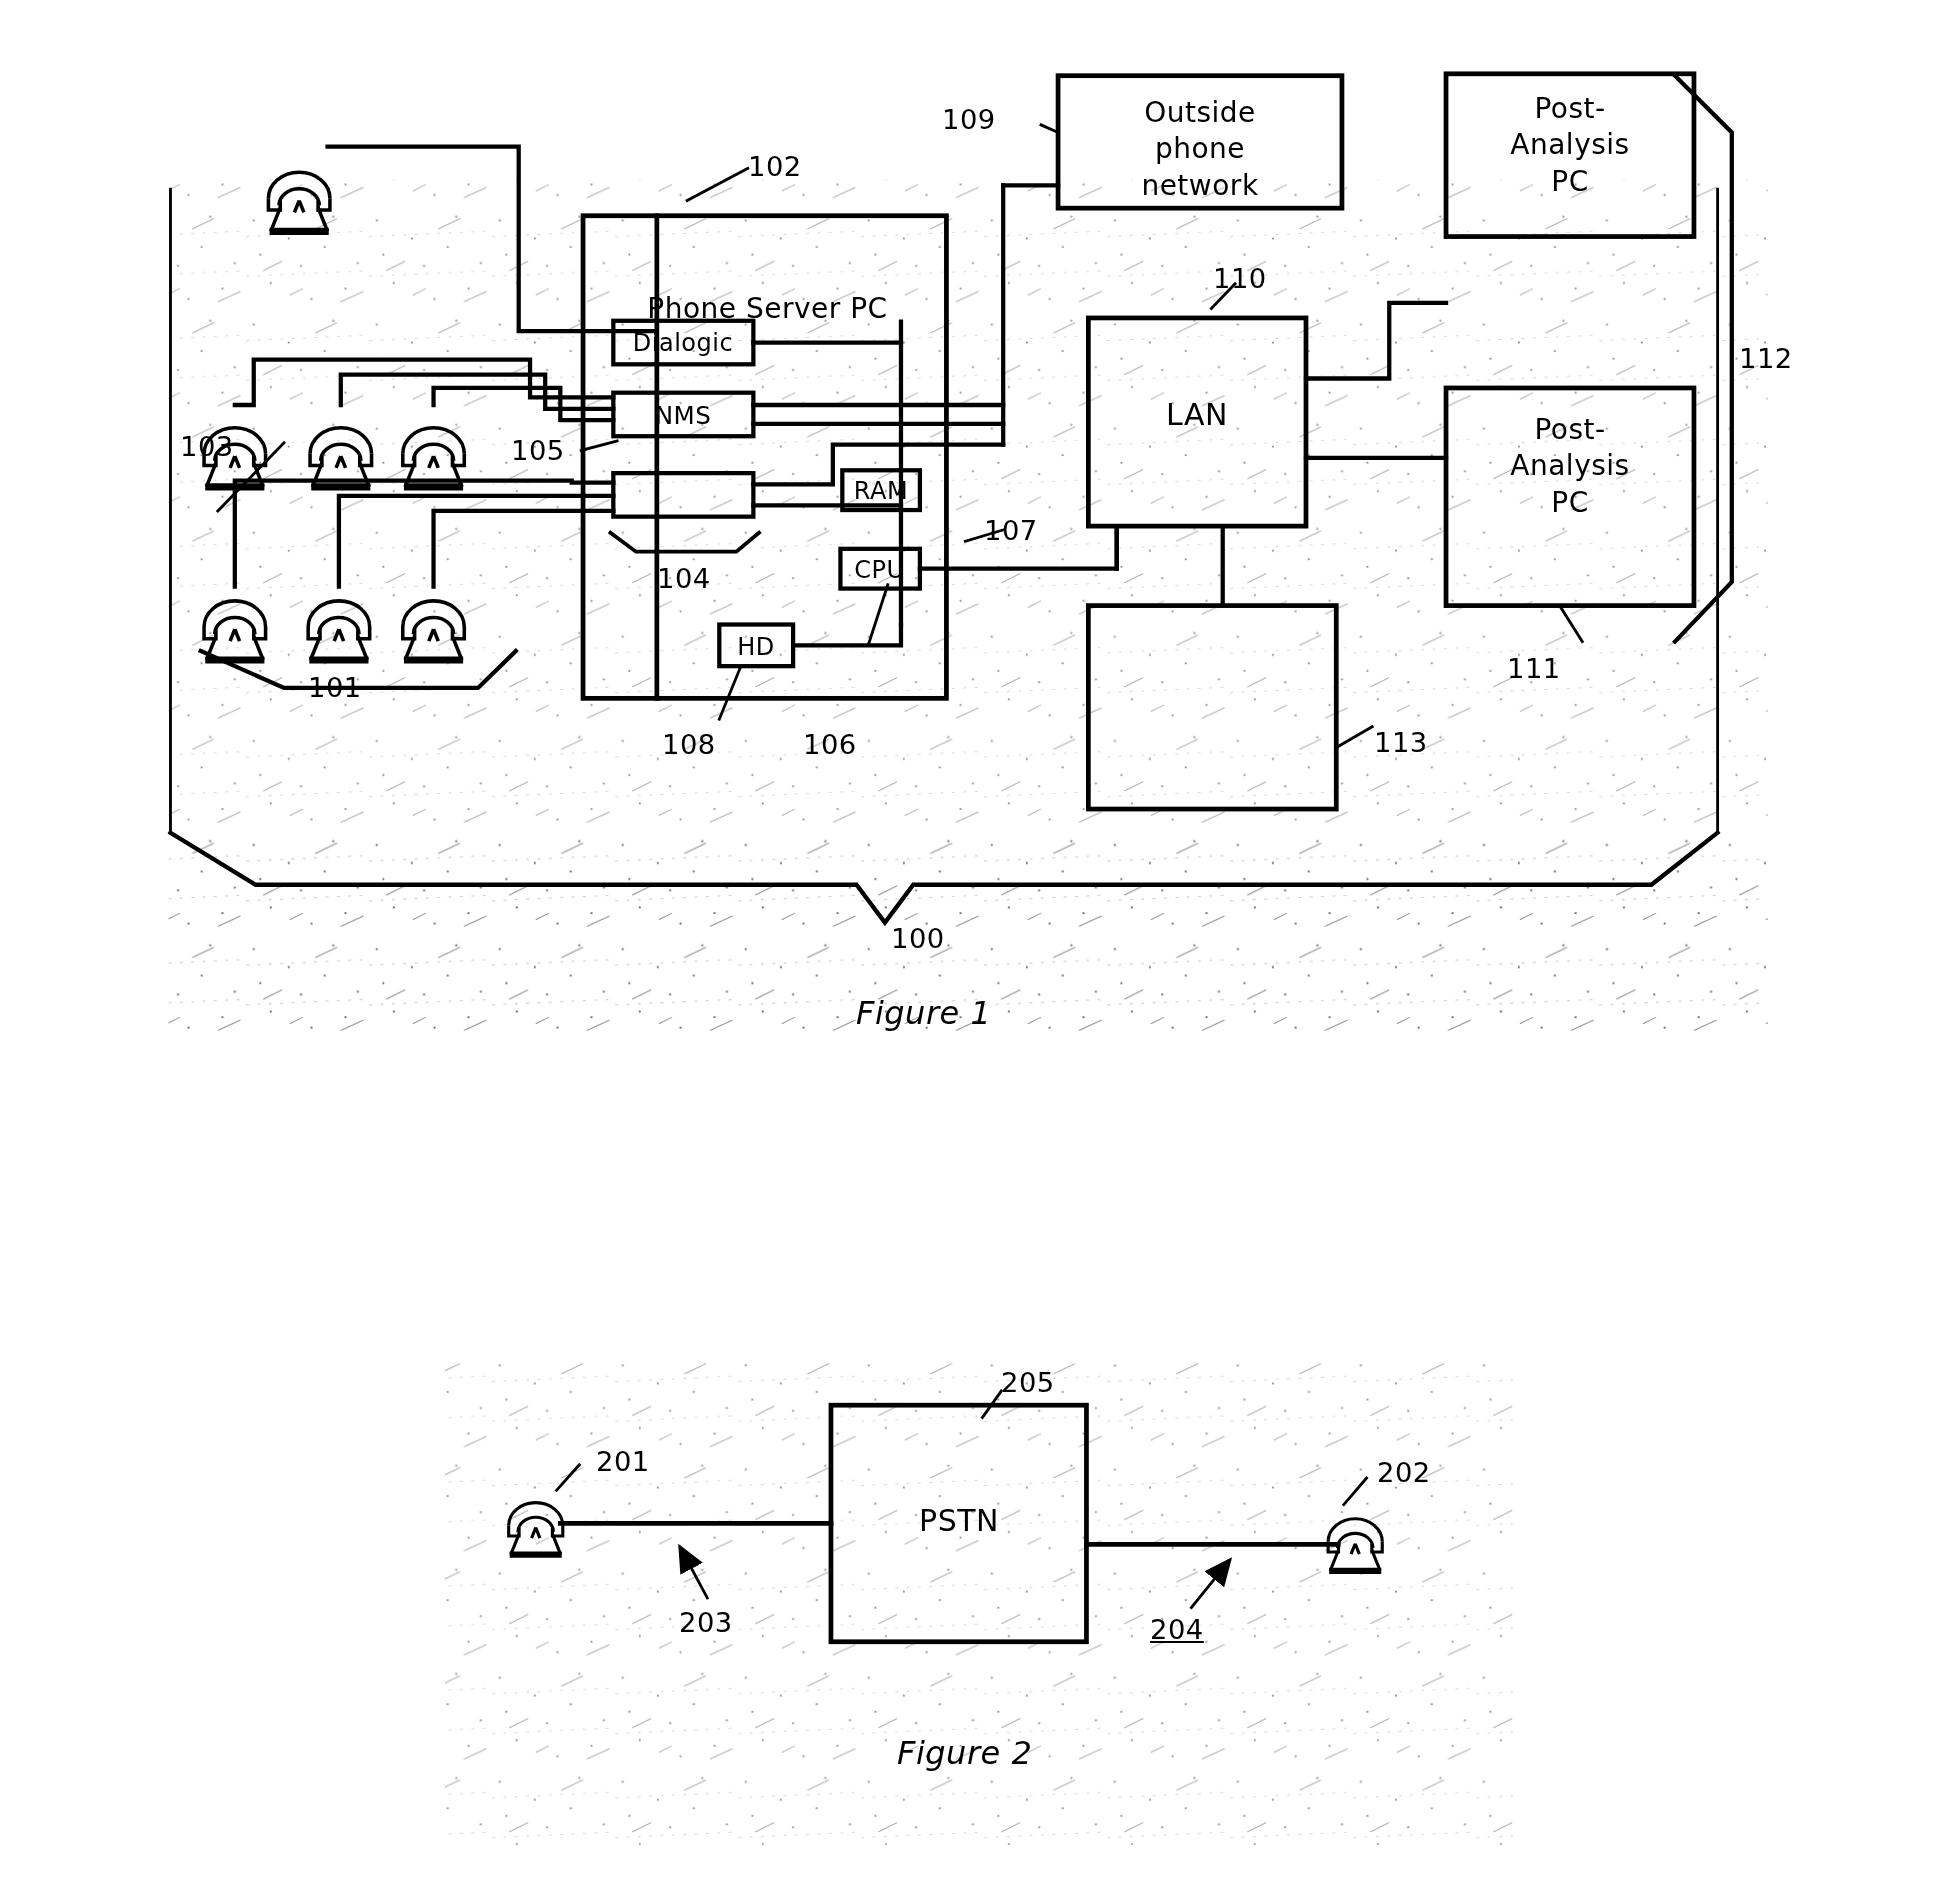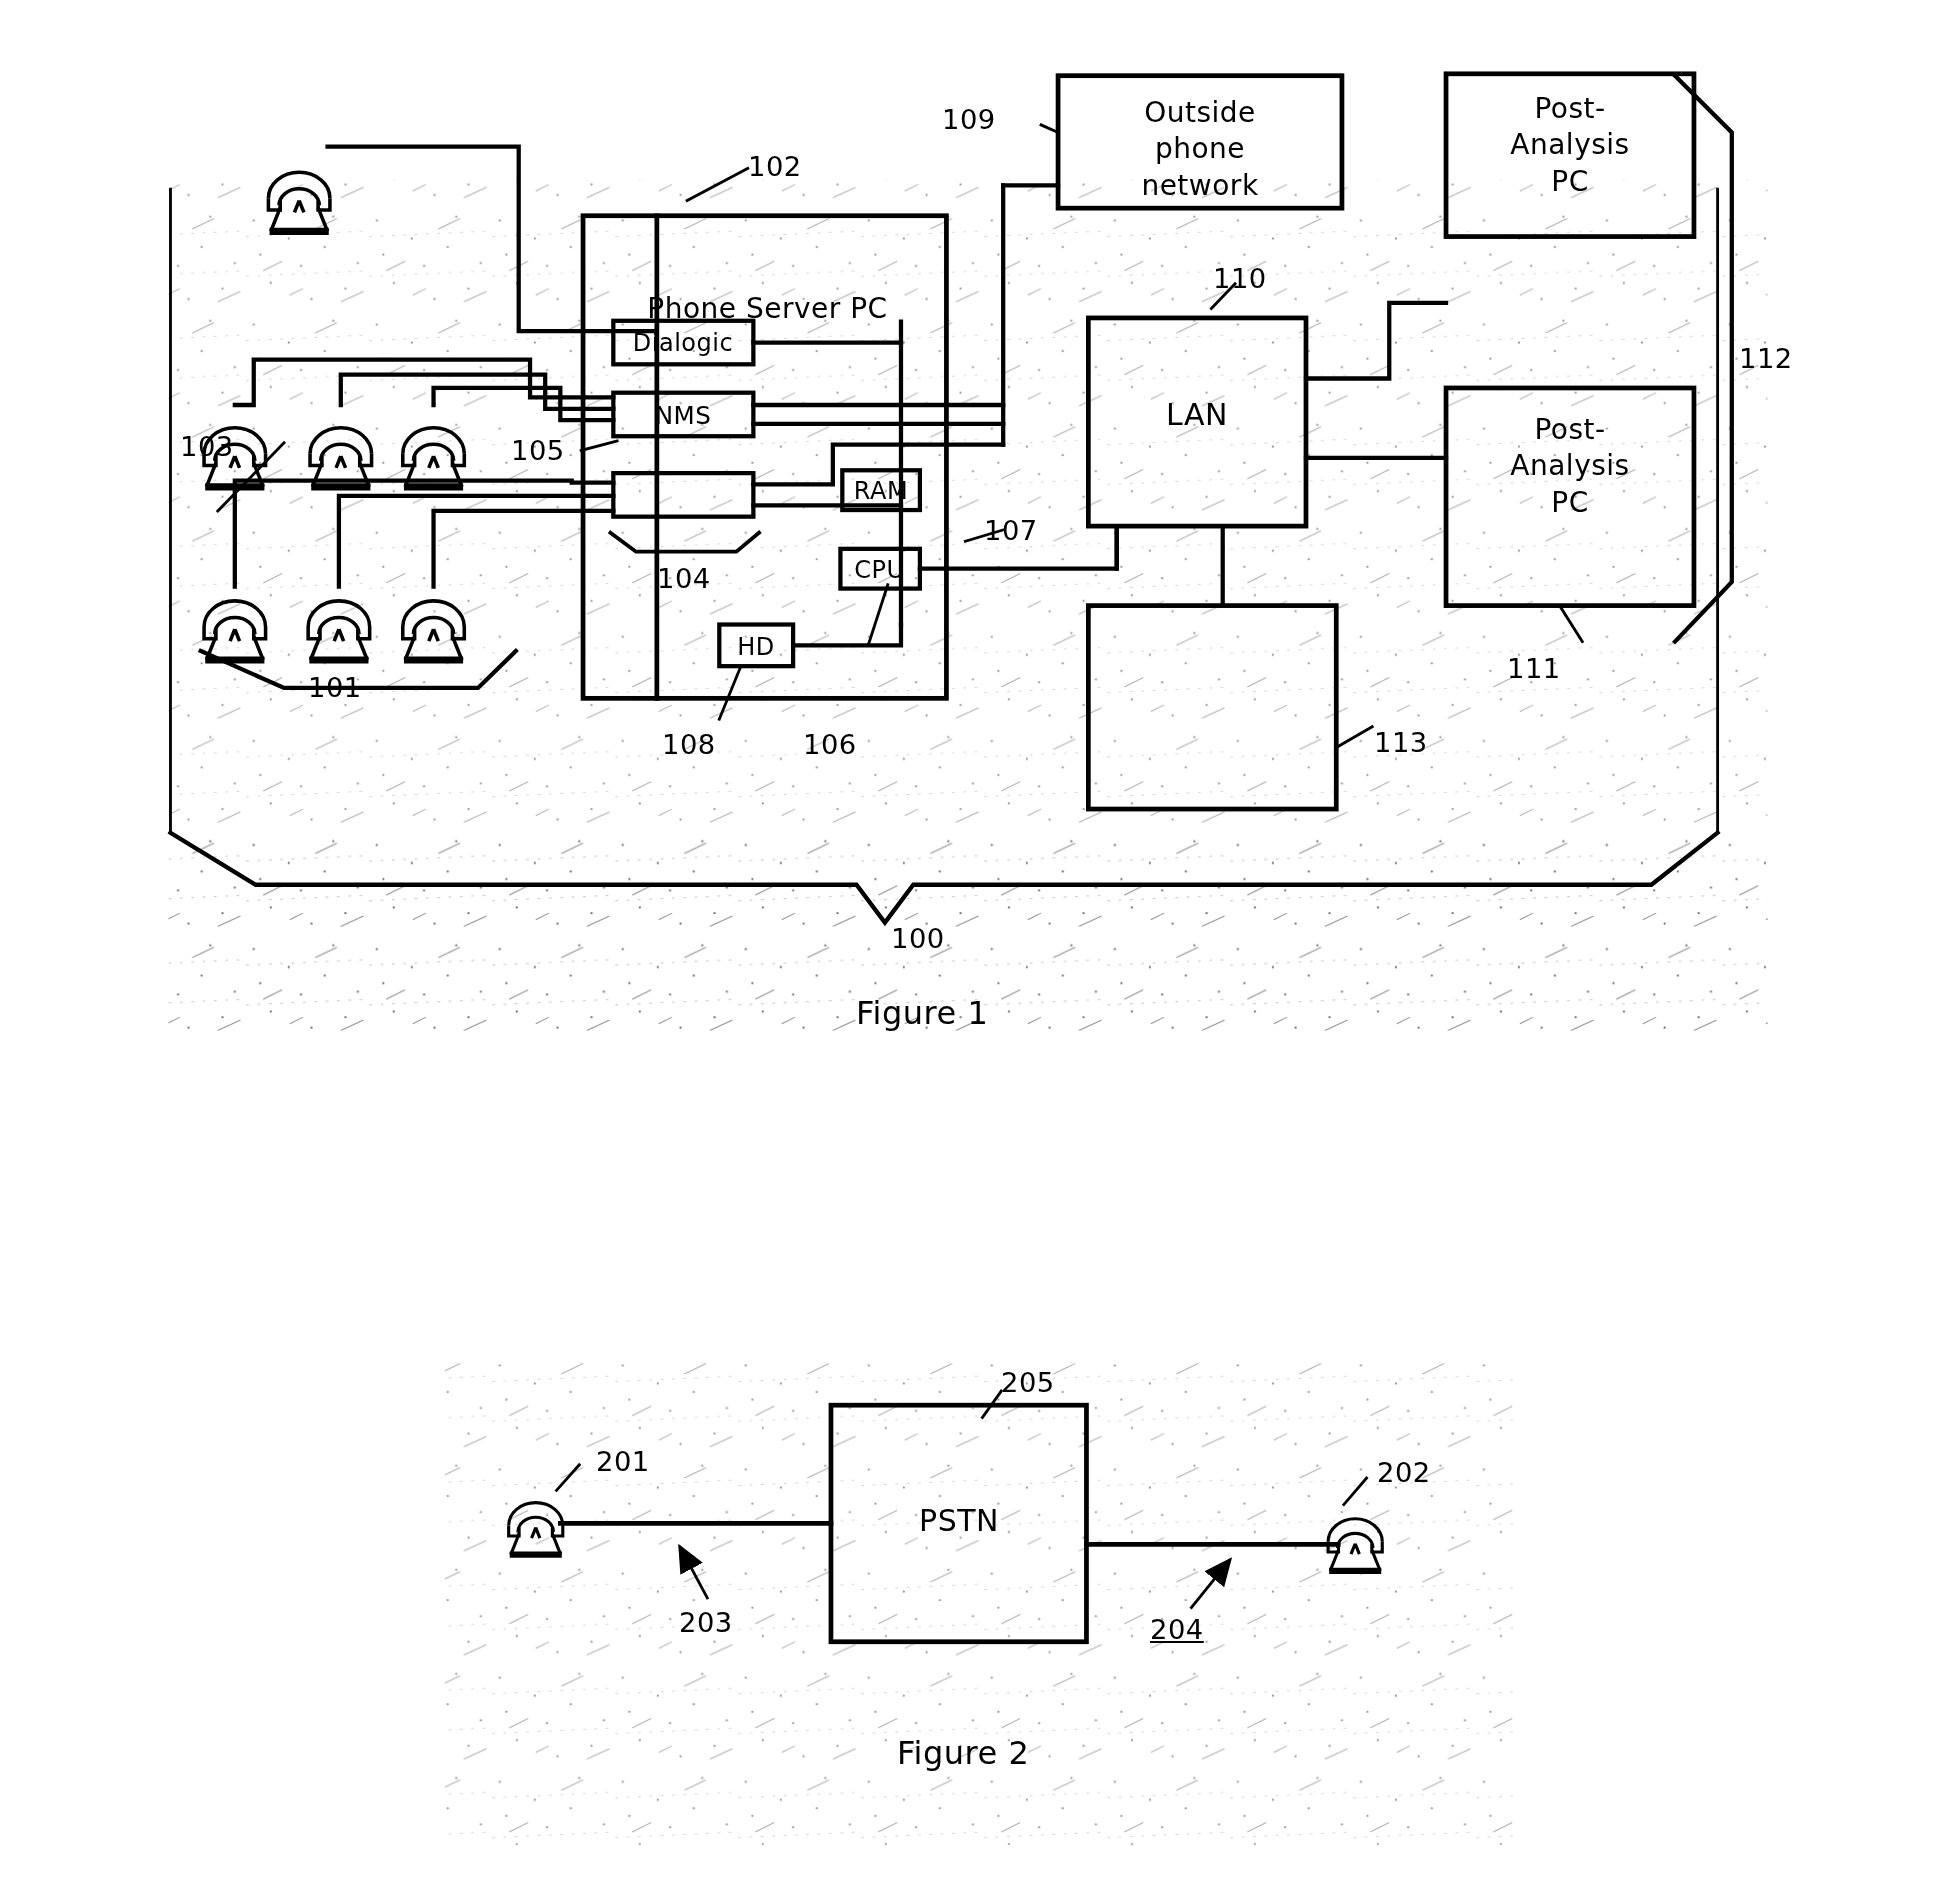--- a/index.html
+++ b/index.html
@@ -22,20 +22,21 @@
     line-height:1.18;
   }
   .lbl.num{font-size:27.4px;}
   .lbl.box{text-align:center;}
   .figcap{
     position:absolute;
     font-family:"DejaVu Sans", sans-serif;
     font-size:32px;
     letter-spacing:0.5px;
     color:#000;
+    font-style:italic;
   }
 </style>
 </head>
 <body>
 
 <div class="stage">
 
   <svg class="fig" viewBox="0 0 2071 1991" xmlns="http://www.w3.org/2000/svg">
     <defs>
 

